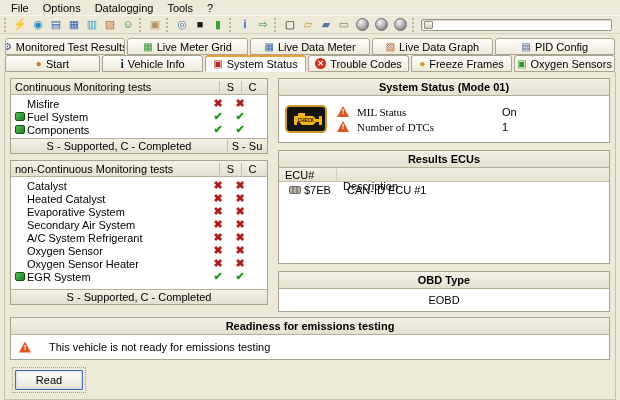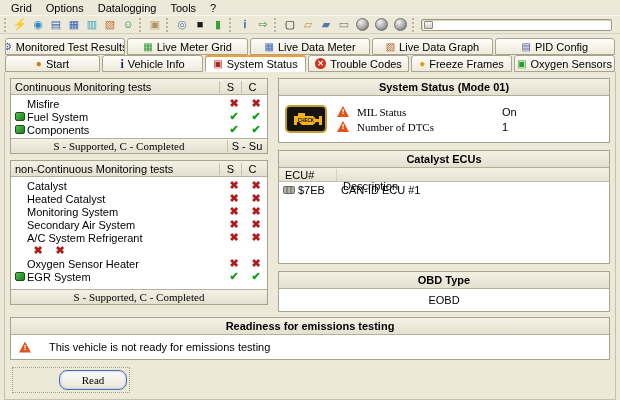--- a/index.html
+++ b/index.html
@@ -42,25 +42,25 @@
   .leftcol { width:258px; }
   .rightcol { flex:1; }
 
   .panel { border:1px solid #a7a391; background:#fff; margin-bottom:6px; }
   .phead { background:linear-gradient(#f4f1e4,#e4e0d0); border-bottom:1px solid #b4b09c;
     height:16px; display:flex; align-items:center; padding:0 4px; }
   .phead .ptitle { flex:1; }
   .colhdr { width:22px; text-align:center; border-left:1px solid #c4c0ac; }
   .pfoot { background:linear-gradient(#f4f1e4,#e4e0d0); border-top:1px solid #b4b09c;
     height:15px; display:flex; align-items:center; }
-  .pfoot .f1 { flex:1; text-align:center;font-family:Liberation Serif, serif; }
+  .pfoot .f1 { flex:1; text-align:center; }
   .pfoot .f2 { width:40px; text-align:center; border-left:1px solid #c4c0ac; overflow:hidden;
     white-space:nowrap; padding-right:1px; }
 
-  .tbody { padding:2px 0 0 0; }
+  .tbody { padding:2px 16px 0 0; }
   .trow { height:13px; display:flex; align-items:center; padding-left:4px; }
   .led { width:10px; height:9px; margin-right:2px; background:linear-gradient(135deg,#56c256,#1d7a1d);
     border:1px solid #14510f; border-radius:2px; }
   .led.spacer { visibility:hidden; }
   .tlabel { flex:1; }
   .mark { width:22px; text-align:center; font-weight:bold; font-size:11px; }
   .mark.ok { color:#1a9e1a; } .mark.bad { color:#b01c1c; }
 
   .rpanel { border:1px solid #a7a391; background:#ffffff; margin-bottom:7px; }
   .rhead { background:linear-gradient(#f4f1e4,#e4e0d0); border-bottom:1px solid #b4b09c;
@@ -72,42 +72,42 @@
   .warn { width:12px; height:11px; background:#e0541e; clip-path:polygon(50% 0,100% 100%,0 100%);
     position:relative; margin-right:8px; flex:0 0 auto; }
   .warn::after { content:"!"; position:absolute; left:0; right:0; top:1px; text-align:center;
     color:#fff; font-size:8px; font-weight:bold; }
   .mil-label { width:145px;font-family:Liberation Serif, serif; }
   .ecu-colhdr { display:flex; height:14px; background:linear-gradient(#f4f1e4,#e6e2d2);
     border-bottom:1px solid #c4c0ac; align-items:center; }
   .ecu-colhdr .c1 { width:58px; padding-left:6px; border-right:1px solid #d4d0bc; }
   .ecu-colhdr .c2 { flex:1; padding-left:6px;margin-top:23px; }
   .ecu-list { height:81px; }
-  .ecu-row { display:flex; align-items:center; height:15px; padding-left:4px; }
+  .ecu-row { display:flex; align-items:center; height:15px; padding-left:10px; }
   .chip { width:12px; height:8px; margin-right:3px; border:1px solid #6a675c; border-radius:2px;
     background:repeating-linear-gradient(90deg,#b8b4a8 0 2px,#8a877c 2px 4px); }
   .ecu-row .c1 { width:43px; }
   .obd-body { height:22px; display:flex; align-items:center; justify-content:center; }
 
   .ready { border:1px solid #a7a391; background:#fff; margin-top:5px; }
   .ready-body { height:24px; display:flex; align-items:center; padding-left:8px; gap:10px; }
 
   .read-wrap { display:inline-block; border:1px dotted #a8a48e; padding:2px; margin:7px 0 0 2px; background:#ece9d8; }
-  .read-btn { width:68px; height:20px; border:1px solid #4a6ab0; border-radius:8px;
+  .read-btn { width:68px; height:20px; border:1px solid #4a6ab0; border-radius:1px;
     background:linear-gradient(#fefefc,#e8e5d5); box-shadow:inset 0 0 3px #a8c0e4;
-    font-family:Liberation Serif, serif; font-size:11px; cursor:pointer;margin-left:44px; }
+    font-family:Liberation Sans, sans-serif; font-size:11px; cursor:pointer; }
 
   
   .cel { width:42px; height:28px; flex:0 0 auto; margin-top:4px; }
 </style>
 </head>
 <body>
 
 <div class="menubar">
-  <span class="menu-item">Grid</span>
+  <span class="menu-item">File</span>
   <span class="menu-item">Options</span>
   <span class="menu-item">Datalogging</span>
   <span class="menu-item">Tools</span>
   <span class="menu-item">?</span>
 </div>
 
 <div class="toolbar">
   <span class="grip"></span>
   <span class="tgroup">
     <span class="tbi" style="color:#c09000">⚡</span>
@@ -251,38 +251,39 @@
             <span class="mark bad">✖</span>
           </div>
           <div class="trow">
             <span class="led spacer"></span>
             <span class="tlabel">Heated Catalyst</span>
             <span class="mark bad">✖</span>
             <span class="mark bad">✖</span>
           </div>
           <div class="trow">
             <span class="led spacer"></span>
-            <span class="tlabel">Monitoring System</span>
+            <span class="tlabel">Evaporative System</span>
             <span class="mark bad">✖</span>
             <span class="mark bad">✖</span>
           </div>
           <div class="trow">
             <span class="led spacer"></span>
             <span class="tlabel">Secondary Air System</span>
             <span class="mark bad">✖</span>
             <span class="mark bad">✖</span>
           </div>
           <div class="trow">
             <span class="led spacer"></span>
             <span class="tlabel">A/C System Refrigerant</span>
             <span class="mark bad">✖</span>
             <span class="mark bad">✖</span>
           </div>
           <div class="trow">
             <span class="led spacer"></span>
+            <span class="tlabel">Oxygen Sensor</span>
             <span class="mark bad">✖</span>
             <span class="mark bad">✖</span>
           </div>
           <div class="trow">
             <span class="led spacer"></span>
             <span class="tlabel">Oxygen Sensor Heater</span>
             <span class="mark bad">✖</span>
             <span class="mark bad">✖</span>
           </div>
           <div class="trow">
@@ -317,21 +318,21 @@
             <div class="mil-row">
               <span class="warn"></span>
               <span class="mil-label">Number of DTCs</span>
               <span>1</span>
             </div>
           </div>
         </div>
       </div>
 
       <div class="rpanel">
-        <div class="rhead">Catalyst ECUs</div>
+        <div class="rhead">Results ECUs</div>
         <div class="ecu-colhdr">
           <span class="c1">ECU#</span>
           <span class="c2">Description</span>
         </div>
         <div class="ecu-list">
           <div class="ecu-row">
             <span class="chip"></span>
             <span class="c1">$7EB</span>
             <span class="c2">CAN-ID ECU #1</span>
           </div>

